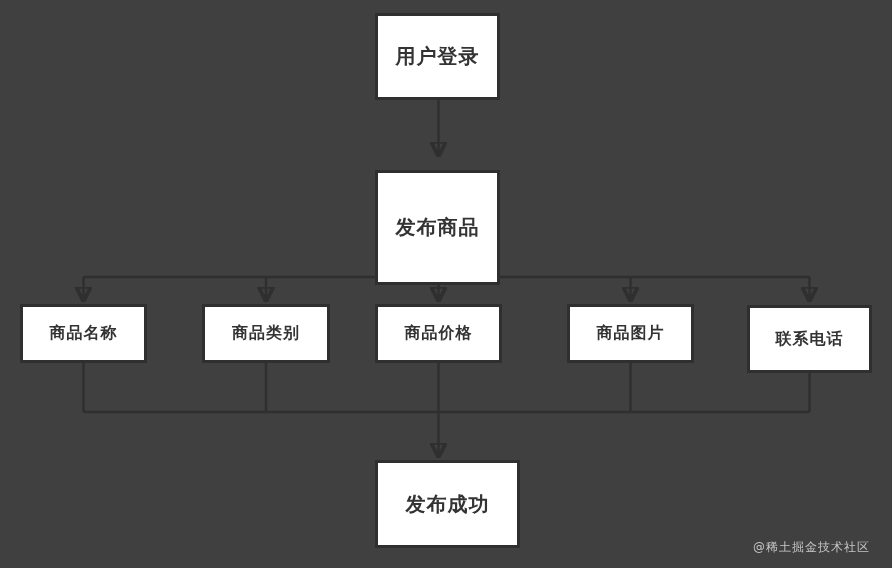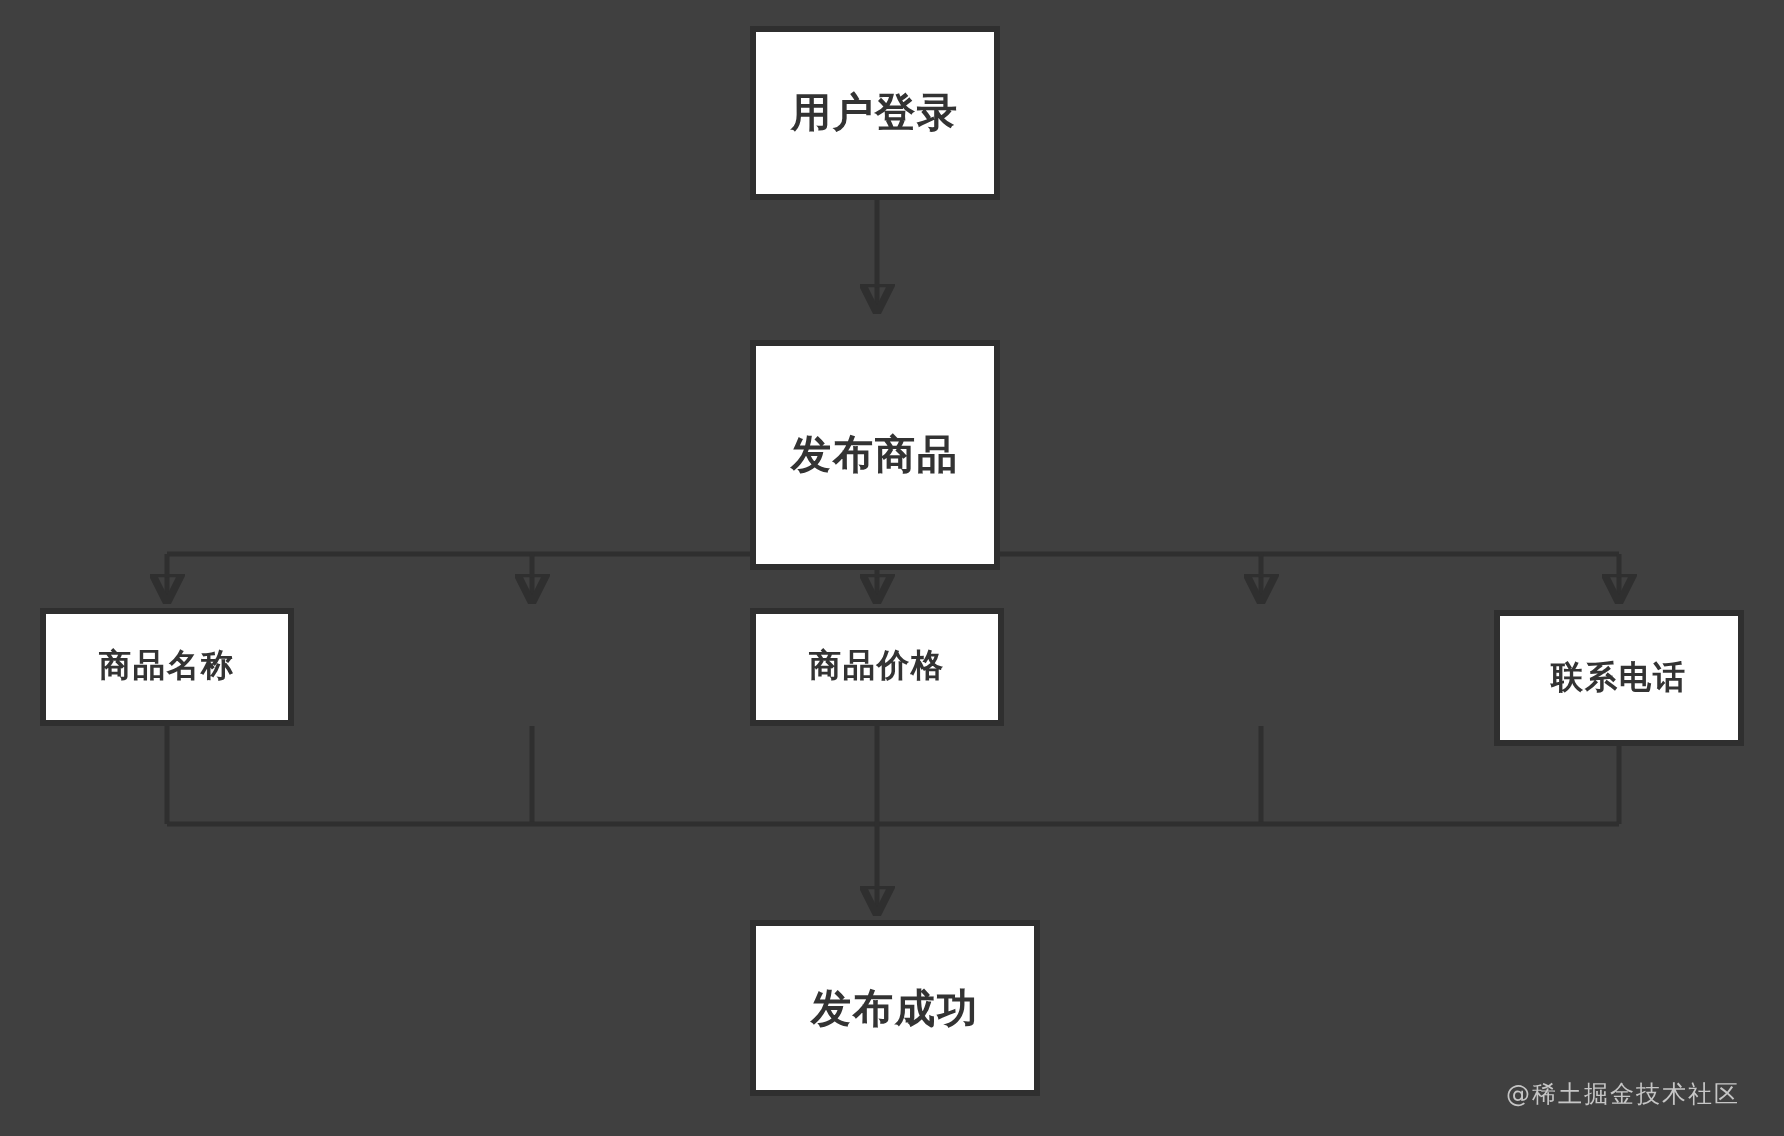--- a/index.html
+++ b/index.html
@@ -76,23 +76,25 @@
 
     <path d="M438.5,363 V457" marker-end="url(#arrow)"></path>
   </svg>
 
   <div class="node tall" style="left:375px;top:13px;width:125px;height:87px;">用户登录</div>
 
   <div class="node tall" style="left:375px;top:154px;width:125px;height:115px;margin-top:16px;">发布商品</div>
 
   <div class="node" style="left:20px;top:304px;width:127px;height:59px;">商品名称</div>
 
+  <div class="node" style="left:202px;top:304px;width:128px;height:59px;">商品类别</div>
 
   <div class="node" style="left:375px;top:304px;width:127px;height:59px;">商品价格</div>
 
+  <div class="node" style="left:567px;top:304px;width:127px;height:59px;">商品图片</div>
 
   <div class="node" style="left:747px;top:305px;width:125px;height:68px;">联系电话</div>
 
   <div class="node tall" style="left:375px;top:460px;width:145px;height:88px;">发布成功</div>
 
   <div class="watermark">@稀土掘金技术社区</div>
 
 </div>
 
 </body></html>

